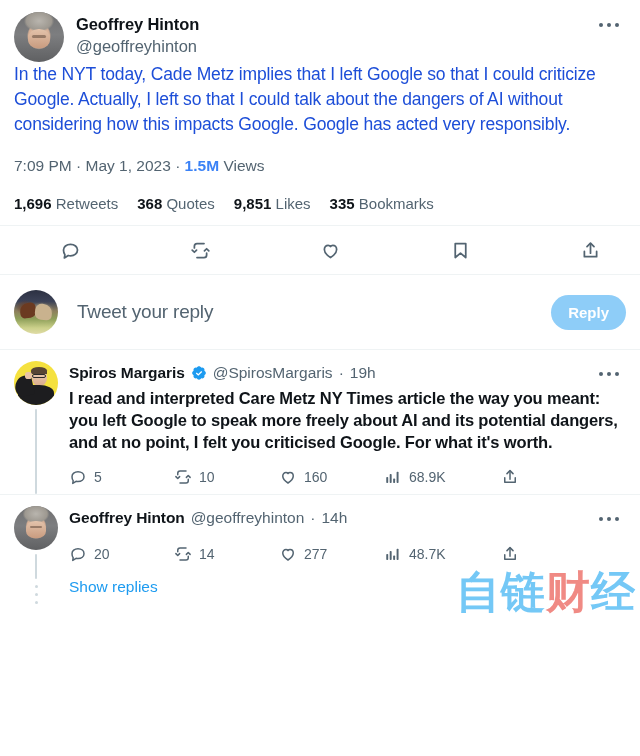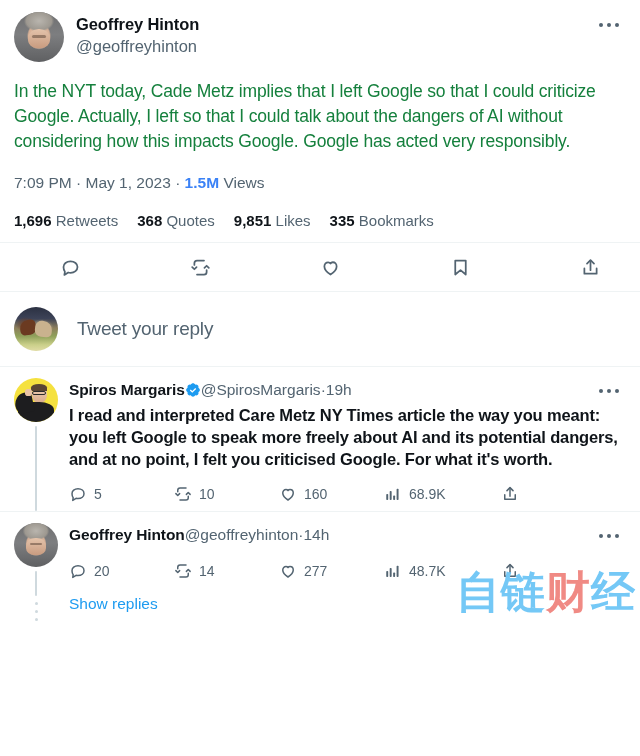--- a/index.html
+++ b/index.html
@@ -163,24 +163,23 @@
     margin-top: 2px;
   }
   .more-dots i {
     width: 4px; height: 4px;
     background: #536471;
     border-radius: 50%;
     display: block;
   }
 
   .tweet-body {
-    margin-top: 17px;
     font-size: 17.5px;
     line-height: 25px;
-    color: #15803d;
+    color: #1d4ed8;
     letter-spacing: -0.15px;
   }
 
   .tweet-meta {
     margin-top: 19px;
     font-size: 15.5px;
     color: #536471;
     line-height: 20px;
   }
   .tweet-meta .bold { color: #3b82f6; font-weight: bold; }
@@ -274,21 +273,21 @@
     border-radius: 50%;
     background: #cfd9de;
     display: block;
   }
 
   .reply-body { flex: 1 1 auto; margin-left: 11px; padding-bottom: 2px; }
 
   .reply-head {
     display: flex;
     align-items: center;
-    gap: 0;
+    gap: 6px;
     line-height: 20px;
   }
   .reply-name {
     font-size: 15.5px;
     font-weight: bold;
     color: #0f1419;
     letter-spacing: -0.1px;
   }
   .verified { width: 16px; height: 16px; display: block; }
   .reply-handle { font-size: 15.5px; color: #536471; }
@@ -434,20 +433,21 @@
     </div>
   </div>
 
   <div class="divider"></div>
 
   <div class="composer">
     <div class="avatar av-comp">
       <div class="art-horses"></div>
     </div>
     <div class="composer-placeholder">Tweet your reply</div>
+    <button class="reply-btn">Reply</button>
   </div>
 
   <div class="divider"></div>
 
   <div class="reply">
     <div class="reply-left">
       <div class="avatar av-reply">
         <div class="face-spiros">
           <div class="head"></div>
           <div class="hair"></div>

